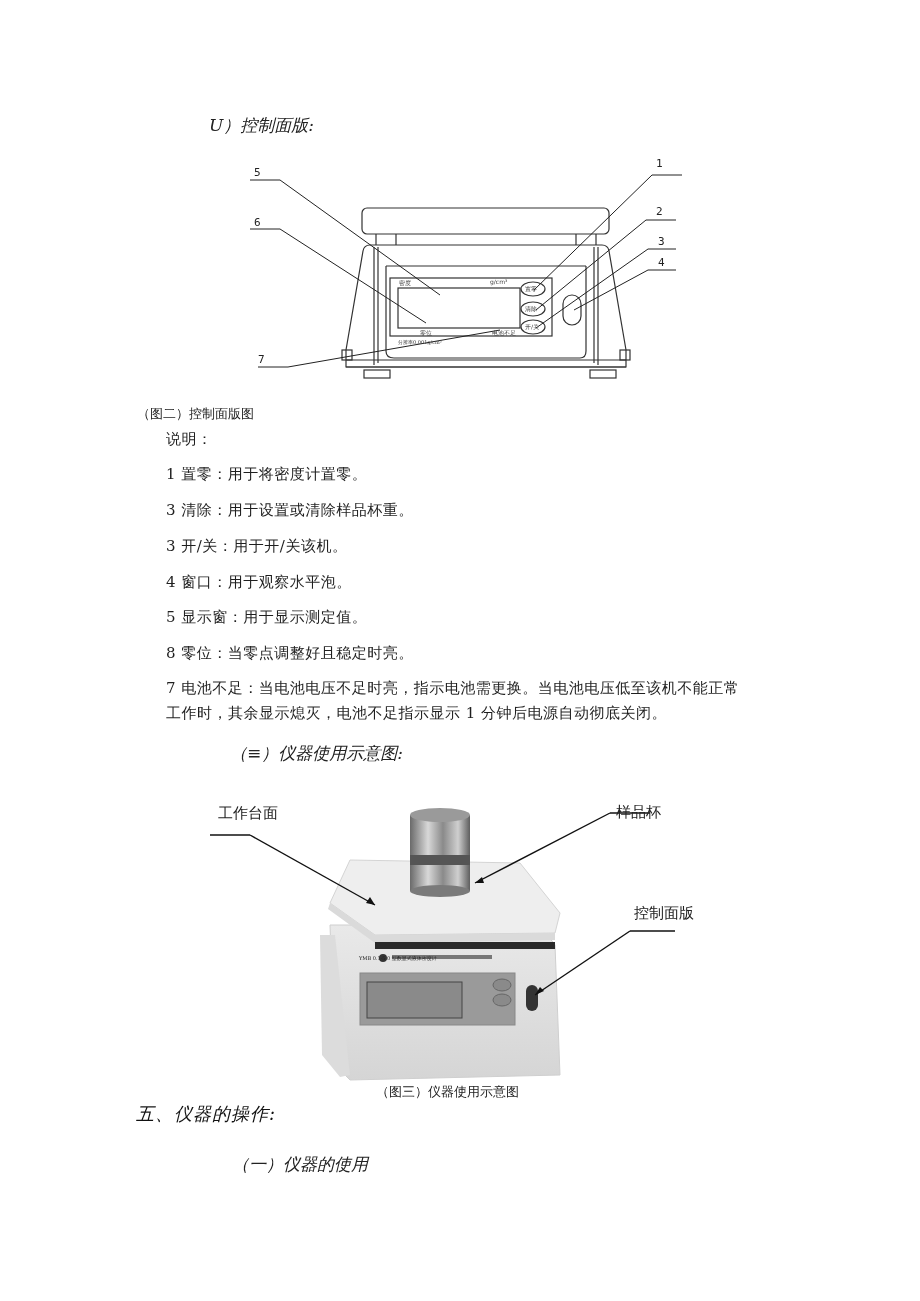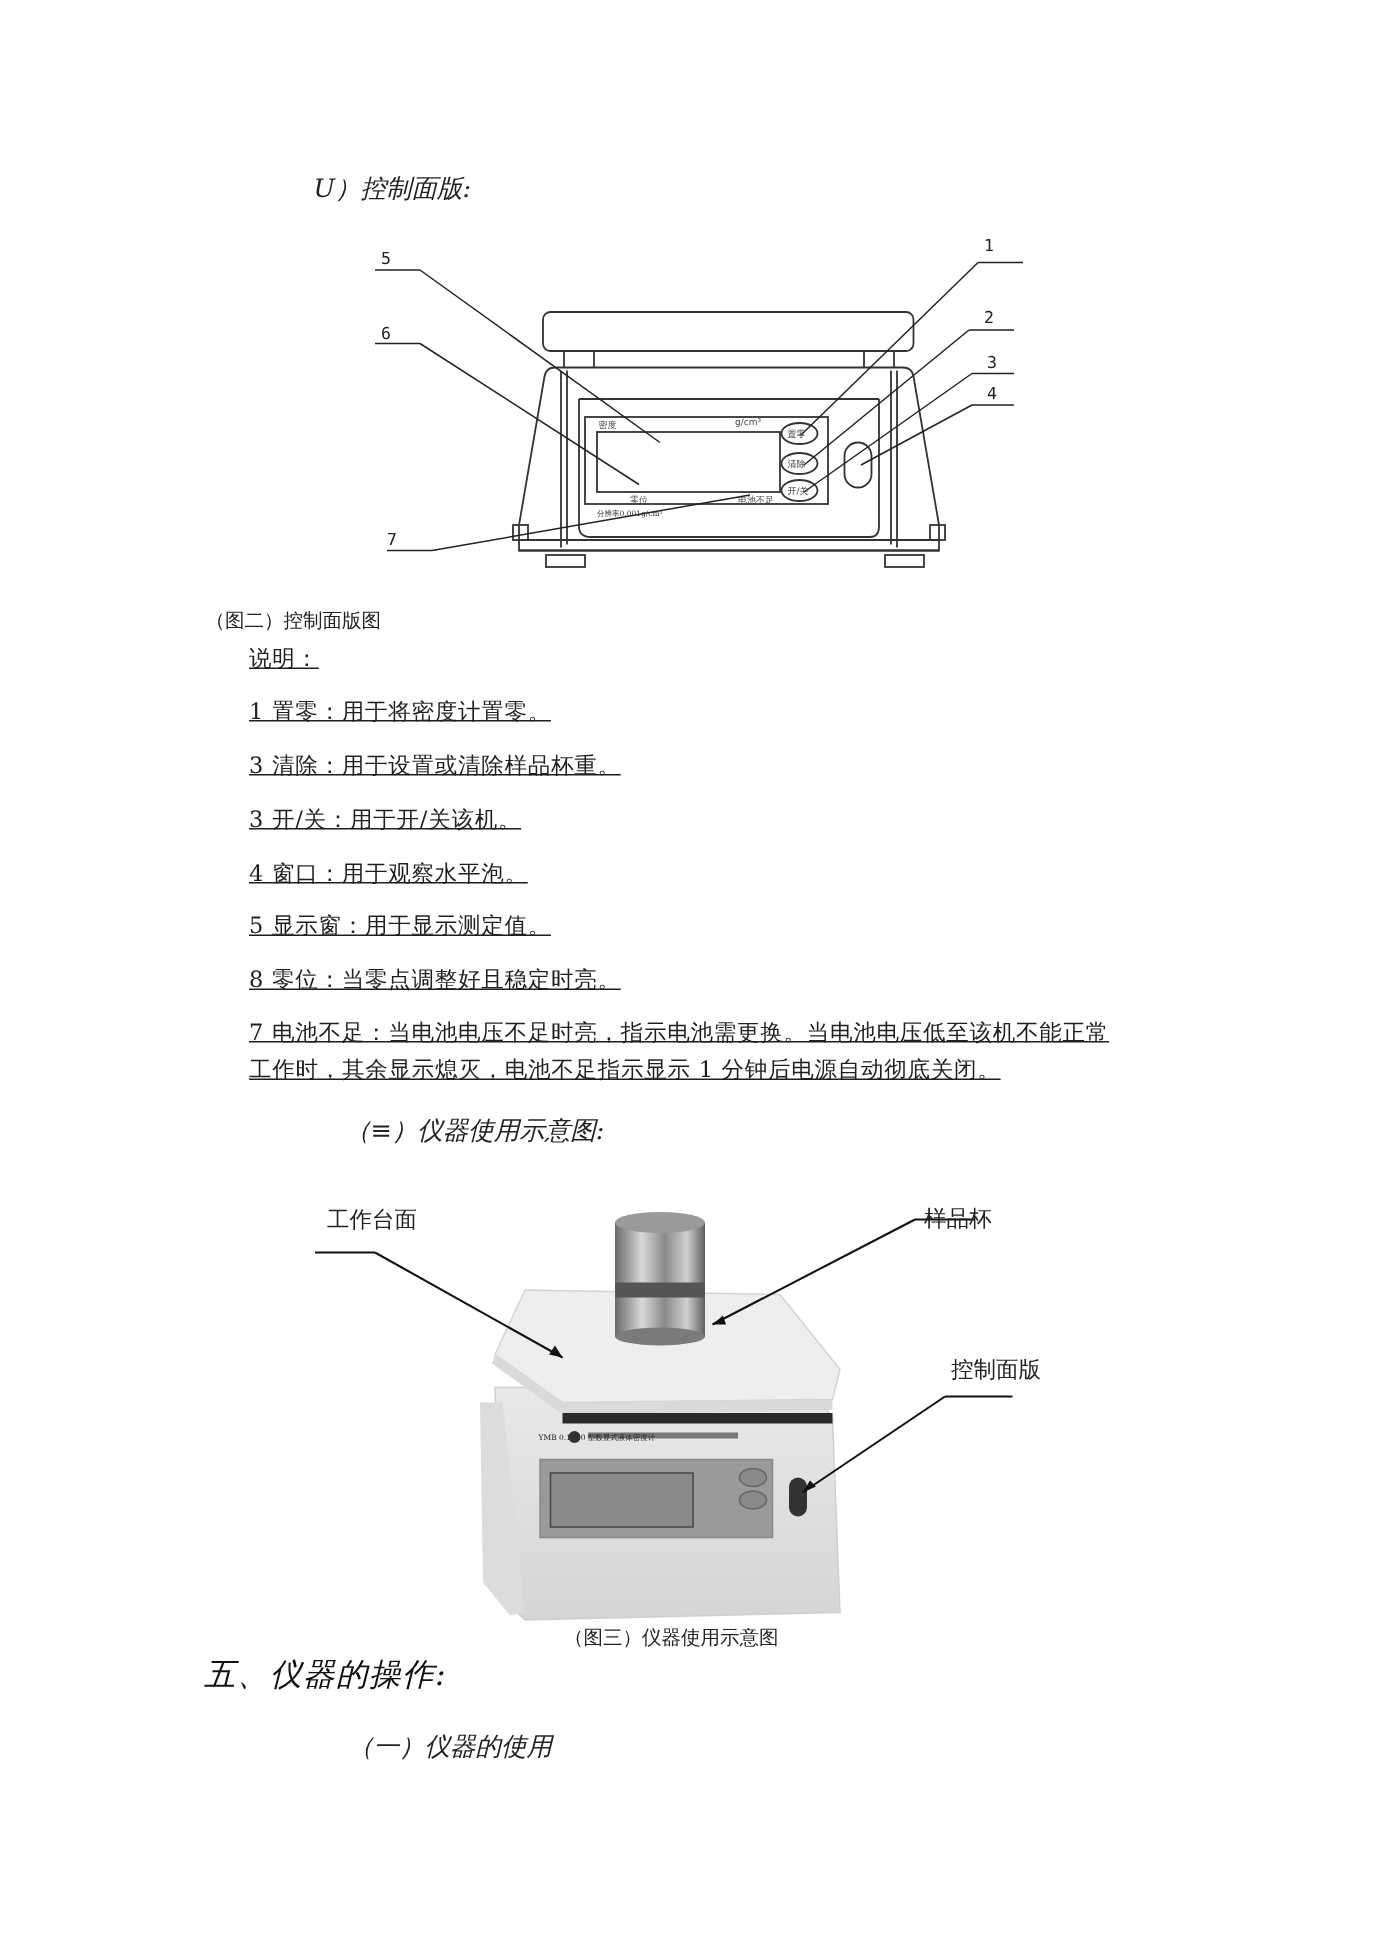--- a/index.html
+++ b/index.html
@@ -1,23 +1,23 @@
 <!DOCTYPE html>
 <html><head>
 <meta charset="utf-8">
 <style>
   html, body { margin:0; padding:0; background:#ffffff; }
   body { width:920px; height:1301px; position:relative; overflow:hidden;
          font-family:"DejaVu Serif","Liberation Serif",serif; color:#1a1a1a; }
   .abs { position:absolute; }
   .h-italic { font-style:italic; font-size:17px; color:#222;margin-left:44px; }
-  .body-text { font-size:15px; color:#1f1f1f; letter-spacing:0.5px;text-decoration:underline; }
+  .body-text { font-size:15px; color:#1f1f1f; letter-spacing:0.5px; }
   .caption { font-size:13px; color:#222; }
   .diag-num { font-family:"DejaVu Sans Mono","Liberation Mono",monospace; font-size:11px; color:#222; }
-  .big-h { font-style:italic; font-size:21px; color:#111; letter-spacing:1px; }
+  .big-h { font-style:italic; font-size:18px; color:#111; letter-spacing:1px; }
   .photo-label { font-size:15px; color:#222; font-family:"DejaVu Sans","Liberation Sans",sans-serif; }
 </style>
 </head>
 <body>
 
 <div class="abs h-italic" style="left:165px;top:114px;">U）控制面版:</div>
 
 <div class="abs" style="left:236px;top:155px;width:450px;height:240px;">
   <svg width="450" height="240" viewBox="0 0 450 240">
     <g fill="none" stroke="#333" stroke-width="1.2">

